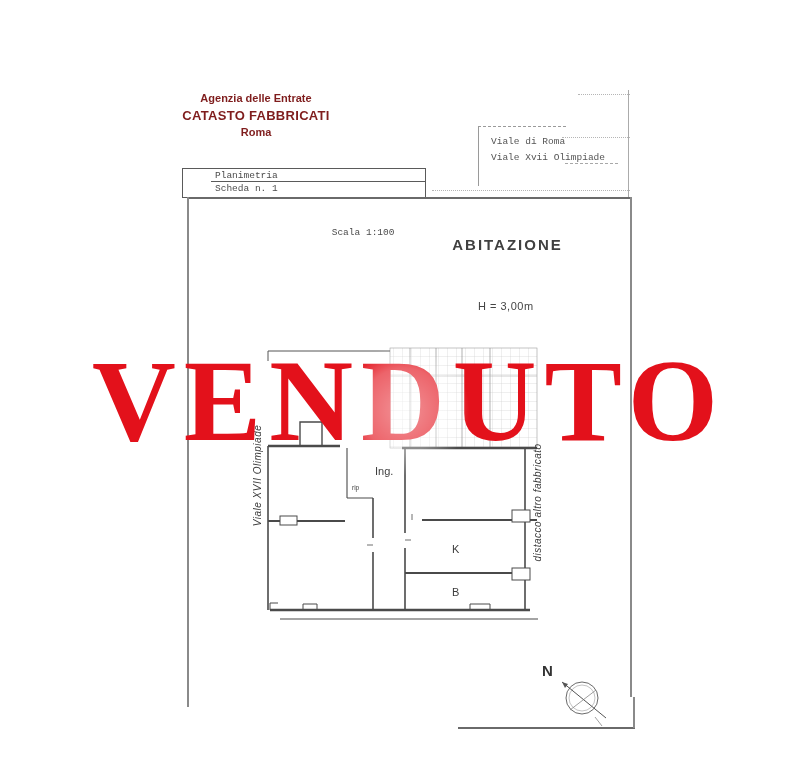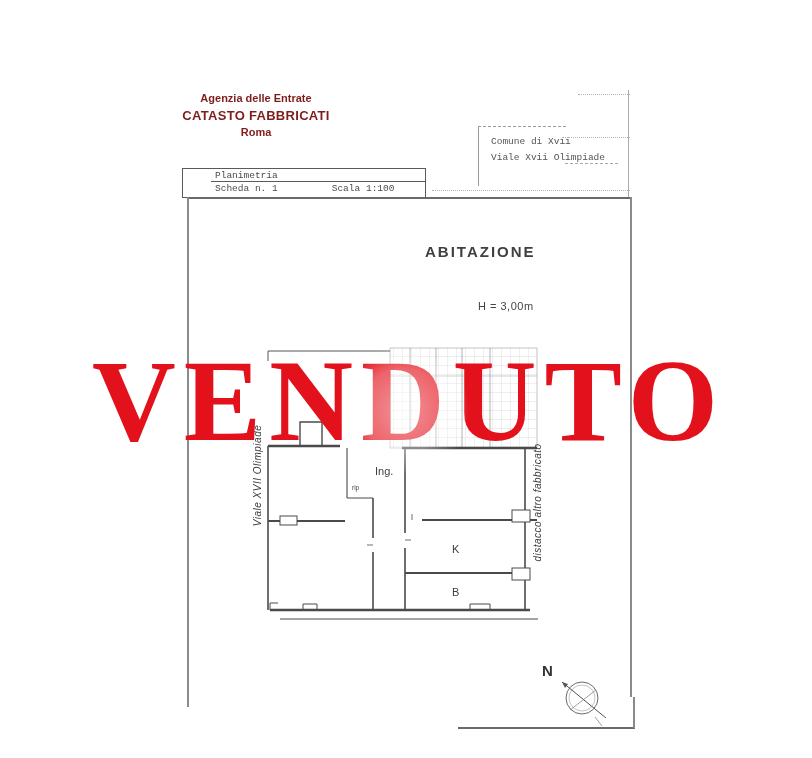--- a/index.html
+++ b/index.html
@@ -16,33 +16,33 @@
       border-left:1px solid #9a9a9a;padding:8px 0 0 12px;box-sizing:border-box;
       font-family:"Liberation Mono","DejaVu Sans Mono",monospace;
       font-size:9.5px;color:#555;line-height:16px;}
   .comune-dash{left:478px;top:126px;width:88px;border-top:1px dashed #9a9a9a;height:0;}
 
   .plani-box{left:182px;top:168px;width:244px;height:30px;border:1.5px solid #5a5a5a;
       box-sizing:border-box;font-family:"Liberation Mono","DejaVu Sans Mono",monospace;
       font-size:9.5px;color:#4c4c4c;padding-left:28px;}
   .plani-row1{height:13px;border-bottom:1px solid #5a5a5a;padding:1px 0 0 4px;box-sizing:border-box;}
   .plani-row2{display:flex;padding:1px 0 0 4px;}
-  .plani-row2 .scala{margin-left:54px;}
+  .plani-row2 .scala{margin-left:54px;margin-top:44px;}
   .frame-top{left:187px;top:197px;width:445px;height:2px;background:#6a6a6a;}
   .frame-left{left:187px;top:197px;width:2px;height:510px;background:#8a8a8a;}
   .frame-right{left:630px;top:197px;width:2px;height:500px;background:#8a8a8a;}
   .frame-bot-r{left:458px;top:727px;width:177px;height:2px;background:#6a6a6a;}
   .frame-bot-v{left:633px;top:697px;width:2px;height:31px;background:#8a8a8a;}
 
   
   .art{border-top:1px dotted #b5b5b5;height:0;}
   .art-dash{border-top:1px dashed #a8a8a8;height:0;}
   .art-vert{left:628px;top:90px;width:1px;height:107px;background:#ababab;}
 
-  .abitazione{left:425px;top:243px;width:165px;text-align:left;
+  .abitazione{left:425px;top:236px;width:165px;text-align:center;
       font-size:15px;font-weight:600;letter-spacing:2px;color:#404040;}
   .hline{left:478px;top:300px;font-size:11px;color:#454545;letter-spacing:.5px;}
 
   .vlabel{white-space:nowrap;text-align:center;transform:rotate(-90deg);
       font-style:italic;font-size:10px;color:#3a3a3a;letter-spacing:.5px;}
   .vlabel.street{left:147px;top:470px;width:220px;}
   .vlabel.detach{left:427px;top:497px;width:220px;}
 
   
   .venduto{left:85px;top:342px;width:648px;height:128px;z-index:5;
@@ -57,21 +57,21 @@
 <body>
 
 <div class="abs agency">
   <div class="l1">Agenzia delle Entrate</div>
   <div class="l2">CATASTO FABBRICATI</div>
   <div class="l4">Roma</div>
 </div>
 
 <div class="abs comune-dash"></div>
 <div class="abs comune-box">
-  <div>Comune di Xvii</div>
+  <div>Viale di Roma</div>
   <div>Viale Xvii Olimpiade</div>
 </div>
 
 <div class="abs plani-box">
   <div class="plani-row1">Planimetria</div>
   <div class="plani-row2">
     <span>Scheda n. 1</span>
     <span class="scala">Scala 1:100</span>
   </div>
 </div>

